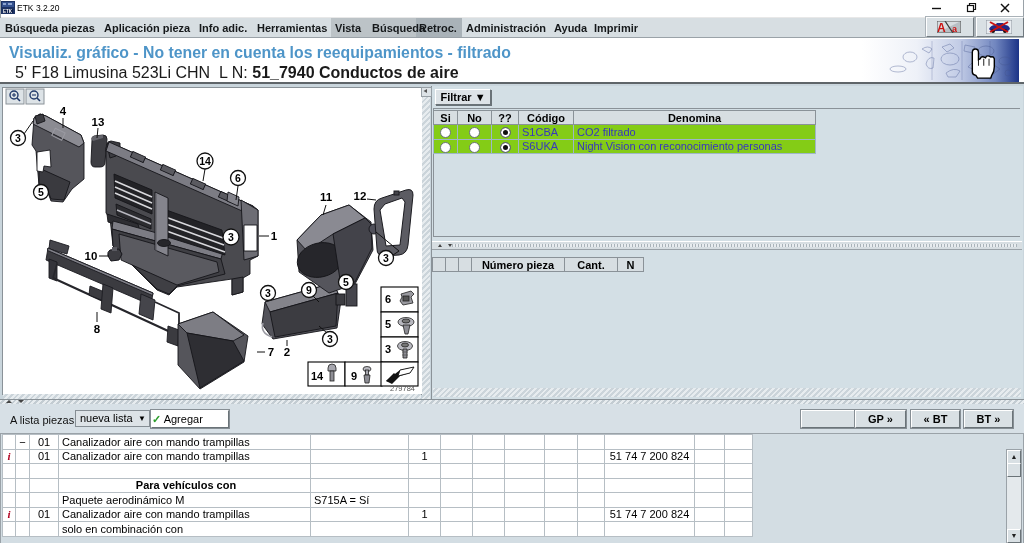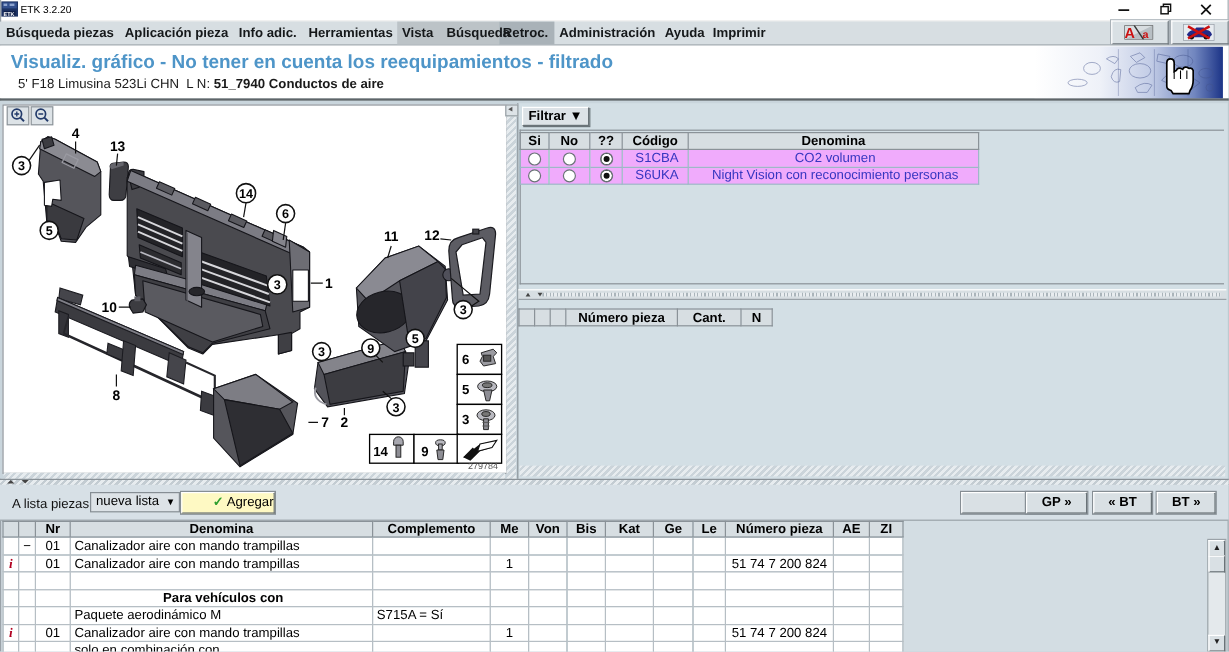--- a/index.html
+++ b/index.html
@@ -9,54 +9,54 @@
 #title-txt{left:17px;top:3px;font-size:8.5px;color:#000;}
 
 #menubar{left:0;top:18px;width:1024px;height:19px;background:#d7dee2;border-bottom:1px solid #9aa2a8;}
 #menuhl1{left:331px;top:18px;width:85px;height:19px;background:#bcc3c7;}
 #menuhl2{left:416px;top:18px;width:46px;height:19px;background:#a9b2b8;}
 .mi{top:22px;font-size:11px;font-weight:bold;color:#15181a;white-space:pre;}
 .tbtn{top:17px;width:46px;height:18px;background:#d9e0e4;border:1px solid #fff;border-right-color:#70797f;border-bottom-color:#70797f;box-shadow:0 0 0 1px #aab2b8;}
 
 #header{left:0;top:38px;width:1024px;height:44px;background:#ffffff;}
 #htitle{left:9px;top:44px;font-size:15.8px;font-weight:bold;color:#4e95c8;}
-#hsub{left:15px;top:64px;font-size:11px;color:#1a1a1a;}
+#hsub{left:15px;top:64px;font-size:16px;color:#1a1a1a;}
 #hsep{left:0;top:82px;width:1024px;height:2px;background:#5f6569;}
 #banner{left:862px;top:39px;width:157px;height:43px;background:linear-gradient(to right,#ffffff 0%,#c6cfe4 30%,#7f93c4 60%,#24408f 100%);}
 
 #main{left:0;top:84px;width:1024px;height:315px;background:#c9d5dc;}
 #lpanel{left:2px;top:87px;width:419px;height:306px;background:#fff;border:1px solid #8a9298;}
 .hatch{background:repeating-linear-gradient(135deg,#e7ecef 0 2px,#cbd4da 2px 4px);}
 #lvscroll{left:422px;top:87px;width:8px;height:312px;}
 #lhscroll{left:3px;top:394px;width:418px;height:5px;}
 #rpanel{left:431px;top:86px;width:591px;height:313px;background:#d3dfe5;border-left:1px solid #8a9298;}
 #rviewport{left:433px;top:108px;width:586px;height:127px;border:1px solid #8a9298;border-right:none;background:#d3dfe5;}
 #rsplit{left:432px;top:241px;width:590px;height:7px;background:#d7dee2;border-top:1px solid #fff;border-bottom:1px solid #9aa2a8;}
 #rb-hscroll{left:433px;top:388px;width:588px;height:9px;}
 
 #fbtn{left:435px;top:89px;width:54px;height:14px;background:#dde3e7;border:1px solid #fff;border-right-color:#6a7378;border-bottom-color:#6a7378;box-shadow:1px 1px 0 #6a7378;font-size:11px;font-weight:bold;text-align:center;line-height:14px;}
 table{border-collapse:collapse;table-layout:fixed;}
 
 #ftable{left:433px;top:110px;}
 #ftable td{border:1px solid #9fb6c8;font-size:11px;height:13.4px;padding:0 0 0 3px;overflow:hidden;white-space:nowrap;}
 #ftable tr.hdr td{background:#d7dee2;font-weight:bold;text-align:center;border:1px solid #8a9298;padding:0;}
 #ftable td.c{text-align:center;padding:0;}
-#ftable tr.b td{background:#f0abfc;color:#3636c0;text-align:center;}
+#ftable tr.b td{background:#84cc16;color:#3636c0;}
 .radio{display:inline-block;width:9px;height:9px;border-radius:50%;border:1px solid #6b7478;background:#fff;vertical-align:middle;}
 .radio.sel{box-shadow:inset 0 0 0 2px #fff;background:#111;}
 
 #ptable{left:432px;top:257px;}
 #ptable td{border:1px solid #8a9298;background:#d7dee2;font-size:11px;font-weight:bold;text-align:center;height:13px;padding:0;}
 
 #hsplit{left:0;top:399px;width:1024px;height:5px;background:repeating-linear-gradient(135deg,#e7ecef 0 2px,#c3ccd2 2px 4px);border-top:1px solid #8a9298;}
 
 #abar{left:0;top:404px;width:1024px;height:29px;background:#d7e0e6;border-bottom:1px solid #9aa2a8;}
 #albl{left:10px;top:414px;font-size:11px;color:#111;}
 #acombo{left:75px;top:410px;width:69px;height:15px;background:#dde3e7;border:1px solid #868e94;font-size:11px;line-height:15px;padding-left:4px;white-space:nowrap;}
-#abtn{left:151px;top:410px;width:76px;height:16px;background:#fef9c3;border:1px solid #fff;border-right-color:#6a7378;border-bottom-color:#6a7378;box-shadow:0 0 0 1px #868e94;font-size:11px;text-align:right;line-height:16px;}
+#abtn{left:151px;top:410px;width:76px;height:16px;background:#ffffff;border:1px solid #fff;border-right-color:#6a7378;border-bottom-color:#6a7378;box-shadow:0 0 0 1px #868e94;font-size:11px;text-align:left;line-height:16px;}
 .gpbtn{top:410px;height:16px;background:#d9e0e4;border:1px solid #fff;border-right-color:#6a7378;border-bottom-color:#6a7378;box-shadow:0 0 0 1px #868e94;font-size:11px;font-weight:bold;text-align:center;line-height:16px;}
 
 #btable{left:2px;top:434px;}
 #btable td{border:1px solid #b6bec4;background:#fff;font-size:11px;height:13.5px;padding:0 0 0 3px;overflow:hidden;white-space:nowrap;}
 #btable tr.hdr td{background:#d7dee2;font-weight:bold;text-align:center;border:1px solid #8a9298;padding:0;height:12.4px;}
 #btable td.c{text-align:center;padding:0;}
 #bscroll{left:1006px;top:449px;width:14px;height:94px;background:#e4e9ec;border:1px solid #9aa2a8;}
 .sbtn{width:12px;height:12px;background:#d9e0e4;border:1px solid #fff;border-right-color:#6a7378;border-bottom-color:#6a7378;font-size:7px;text-align:center;line-height:12px;color:#222;}
 .ri{color:#b00020;font-weight:bold;font-family:"Liberation Serif",serif;font-style:italic;}
 </style></head><body>
@@ -384,21 +384,21 @@
         <td>No</td>
         <td>??</td>
         <td>Código</td>
         <td>Denomina</td>
       </tr>
 <tr class="b">
         <td class="c"><span class="radio"></span></td>
         <td class="c"><span class="radio"></span></td>
         <td class="c"><span class="radio sel"></span></td>
         <td>S1CBA</td>
-        <td>CO2 volumen</td>
+        <td>CO2 filtrado</td>
       </tr>
 <tr class="b">
         <td class="c"><span class="radio"></span></td>
         <td class="c"><span class="radio"></span></td>
         <td class="c"><span class="radio sel"></span></td>
         <td>S6UKA</td>
         <td>Night Vision con reconocimiento personas</td>
       </tr>
 </tbody>
   </table>
@@ -457,36 +457,20 @@
       <col style="width:32px">
       <col style="width:32px">
       <col style="width:40px">
       <col style="width:33px">
       <col style="width:27px">
       <col style="width:90px">
       <col style="width:30px">
       <col style="width:28px">
     </colgroup>
 <tbody>
-      <tr class="hdr">
-        <td></td>
-        <td></td>
-        <td>Nr</td>
-        <td>Denomina</td>
-        <td>Complemento</td>
-        <td>Me</td>
-        <td>Von</td>
-        <td>Bis</td>
-        <td>Kat</td>
-        <td>Ge</td>
-        <td>Le</td>
-        <td>Número pieza</td>
-        <td>AE</td>
-        <td>ZI</td>
-      </tr>
 <tr>
         <td></td>
         <td class="c">−</td>
         <td class="c">01</td>
         <td>Canalizador aire con mando trampillas</td>
         <td></td>
         <td></td>
         <td></td>
         <td></td>
         <td></td>

